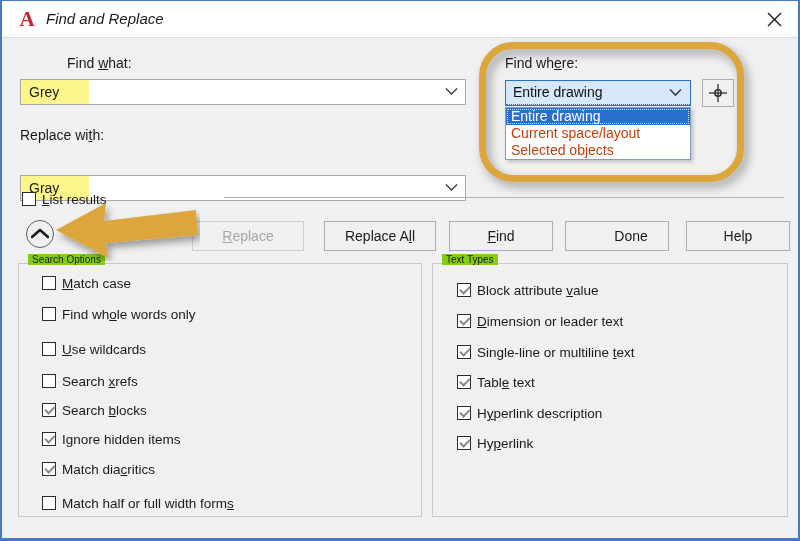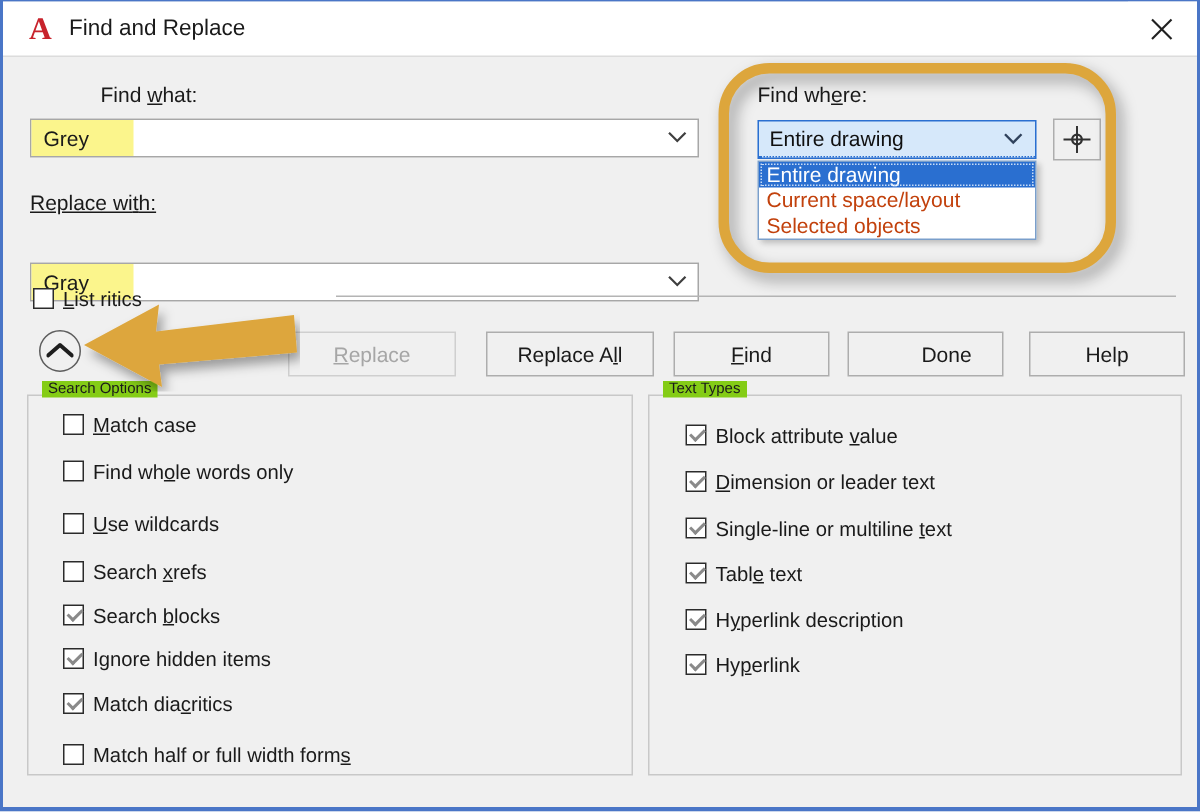--- a/index.html
+++ b/index.html
@@ -41,20 +41,21 @@
     font-weight: bold;
     font-family: "Liberation Serif", serif;
     line-height: 22px;
     text-align: center;
   }
   .title-text {
     position: absolute;
     left: 44px; top: 9px;
     font-size: 15px;
     color: #1a1a1a;
+    font-style: italic;
   }
   .close-btn {
     position: absolute;
     right: 0; top: 0;
     width: 46px; height: 35px;
     cursor: pointer;
     background: #ffffff;
   }
   .close-btn svg { position:absolute; left:15px; top:11px; }
 
@@ -278,21 +279,21 @@
 
   <div class="lbl" style="left:18px; top:54px;margin-left:47px;"><span>Find </span><span class="u">w</span><span>hat:</span></div>
   <div class="combo" style="left:18px; top:78px; width:446px;">
     <div class="hl" style="width:68px;"></div>
     <div class="val">Grey</div>
     <svg class="arrow" width="13" height="9" viewBox="0 0 13 9">
       <polyline points="1,1.5 6.5,7 12,1.5" fill="none" stroke="#404040" stroke-width="1.5"></polyline>
     </svg>
   </div>
 
-  <div class="lbl" style="left:18px; top:126px;text-decoration:underline;"><span>Replace wi</span><span class="u">t</span><span>h:</span></div>
+  <div class="lbl" style="left:18px; top:126px;"><span>Replace wi</span><span class="u">t</span><span>h:</span></div>
   <div class="combo" style="left:18px; top:150px; width:446px;margin-top:24px;">
     <div class="hl" style="width:68px;"></div>
     <div class="val">Gray</div>
     <svg class="arrow" width="13" height="9" viewBox="0 0 13 9">
       <polyline points="1,1.5 6.5,7 12,1.5" fill="none" stroke="#404040" stroke-width="1.5"></polyline>
     </svg>
   </div>
 
   <div class="lbl" style="left:503px; top:54px;"><span>Find wh</span><span class="u">e</span><span>re:</span></div>
 
@@ -313,21 +314,21 @@
   <div class="pick-btn">
     <svg width="20" height="20" viewBox="0 0 20 20" style="position:absolute;left:5px;top:3px;">
       <line x1="10" y1="1" x2="10" y2="19" stroke="#303030" stroke-width="1.3"></line>
       <line x1="1" y1="10" x2="19" y2="10" stroke="#303030" stroke-width="1.3"></line>
       <circle cx="10" cy="10" r="3.2" fill="none" stroke="#303030" stroke-width="1.5"></circle>
     </svg>
   </div>
 
   <div class="cb-row" style="left:20px; top:190px;">
     <div class="cb"></div>
-    <div class="cb-lbl"><span></span><span class="u">L</span><span>ist ritics</span></div>
+    <div class="cb-lbl"><span></span><span class="u">L</span><span>ist results</span></div>
   </div>
 
   <div class="sep"></div>
 
   <div class="collapse-btn">
     <svg width="18" height="12" viewBox="0 0 18 12" style="position:absolute;left:4px;top:7px;">
       <polyline points="1,9 9,2 17,9" fill="none" stroke="#1e1e1e" stroke-width="2.6" stroke-linecap="round" stroke-linejoin="round"></polyline>
     </svg>
   </div>
 

